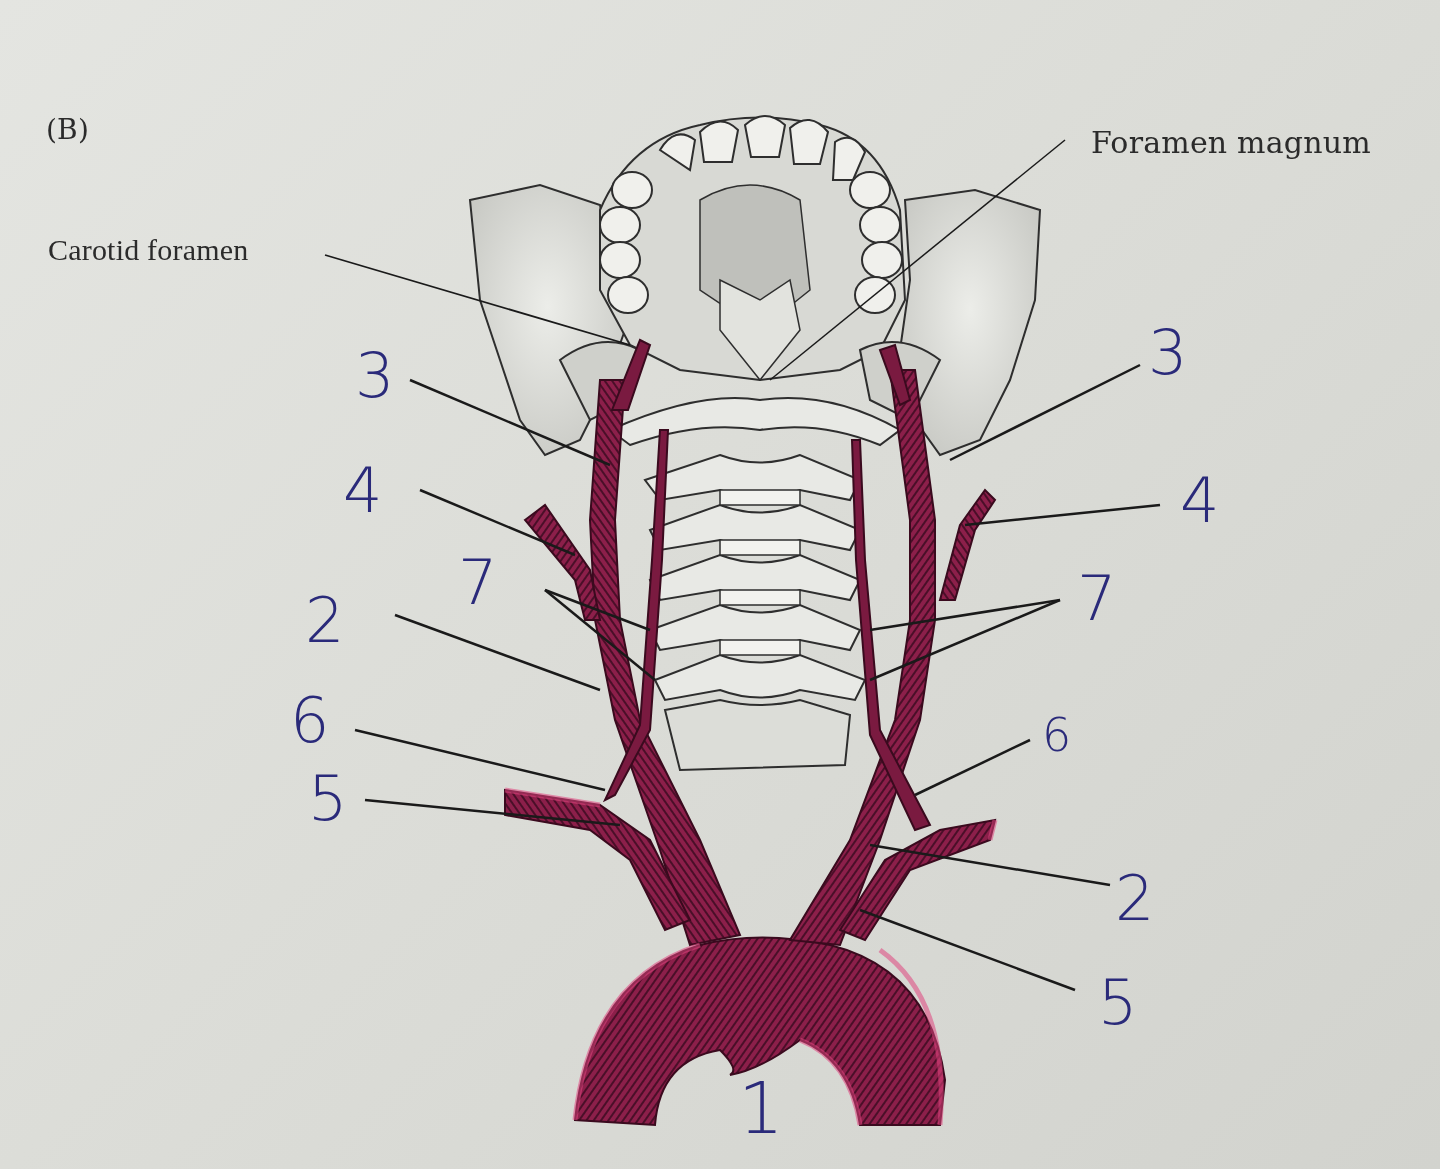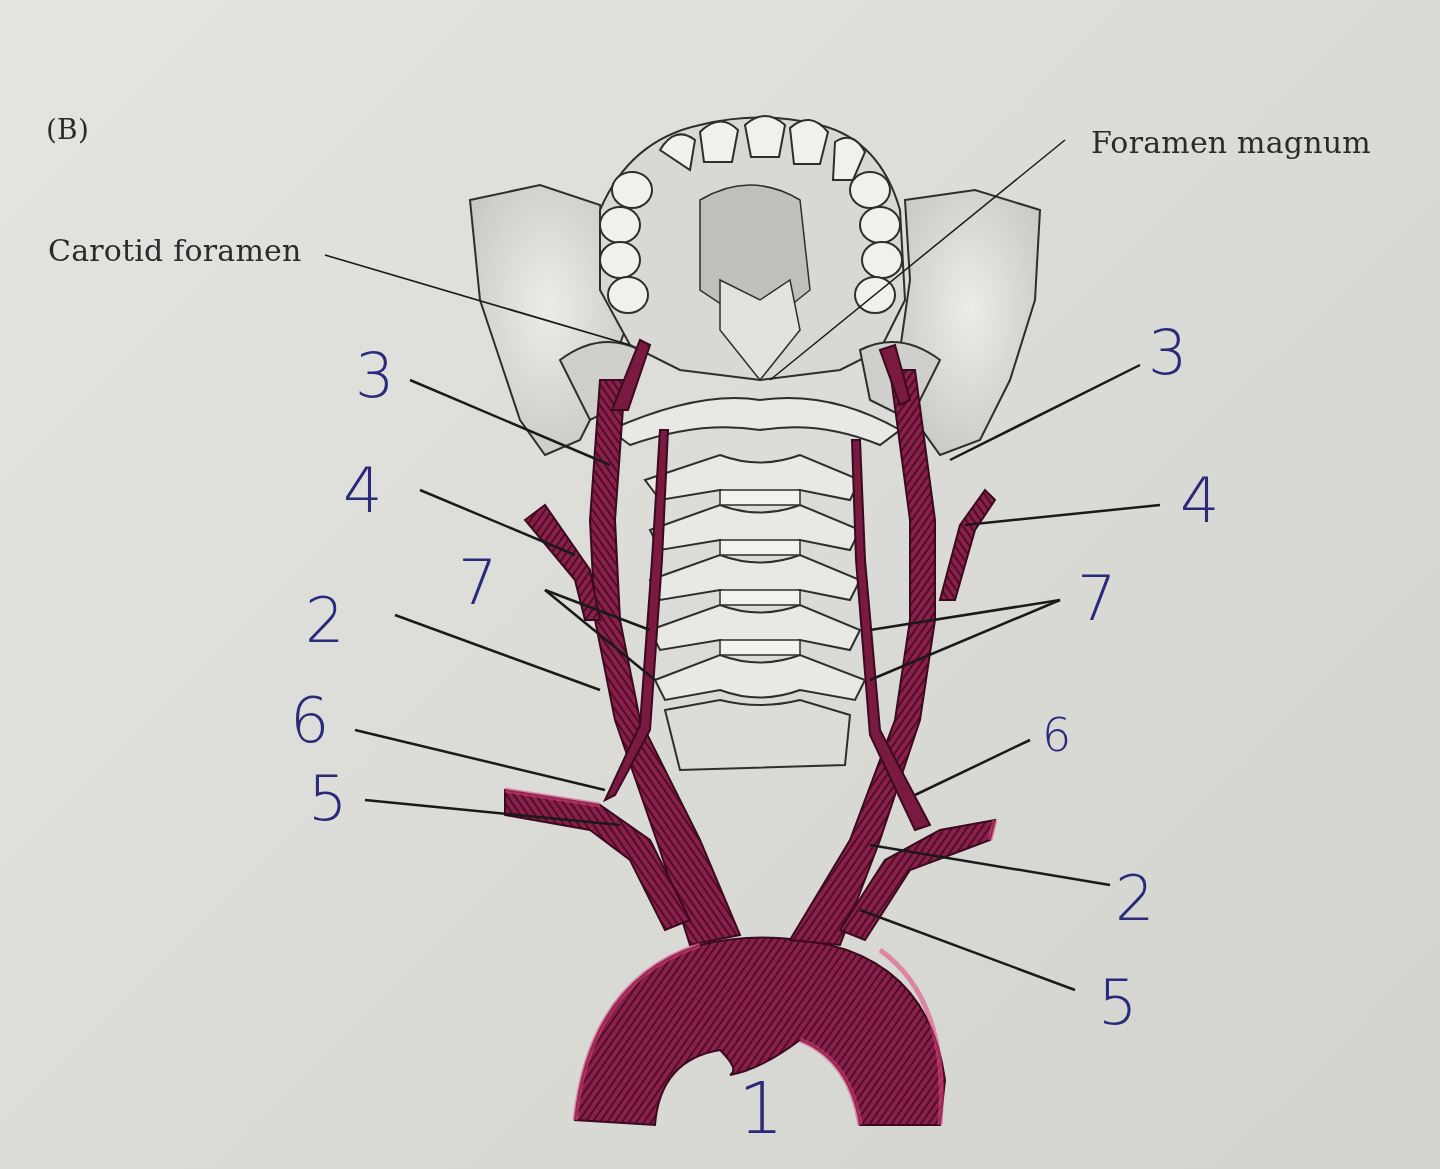--- a/index.html
+++ b/index.html
@@ -127,21 +127,21 @@
       <path d="M1160 505 L965 525"></path>
       <path d="M1060 600 L870 630"></path>
       <path d="M1060 600 L870 680"></path>
       <path d="M1030 740 L915 795"></path>
       <path d="M1110 885 L870 845"></path>
       <path d="M1075 990 L860 910"></path>
     </g>
   </svg>
 
   <div class="print-label panel-label" style="left:46px; top:113px;">(B)</div>
-  <div class="print-label" style="left:48px; top:233px;">Carotid foramen</div>
+  <div class="print-label" style="left:48px; top:233px;font-family:Liberation Serif, serif;">Carotid foramen</div>
   <div class="print-label" style="left:1091px; top:125px;">Foramen magnum</div>
 
   <div class="hand-num" style="left:355px; top:345px;">3</div>
   <div class="hand-num" style="left:343px; top:460px;">4</div>
   <div class="hand-num" style="left:458px; top:552px;">7</div>
   <div class="hand-num" style="left:305px; top:590px;">2</div>
   <div class="hand-num" style="left:290px; top:690px;">6</div>
   <div class="hand-num" style="left:308px; top:768px;">5</div>
 
   <div class="hand-num" style="left:1148px; top:322px;">3</div>

